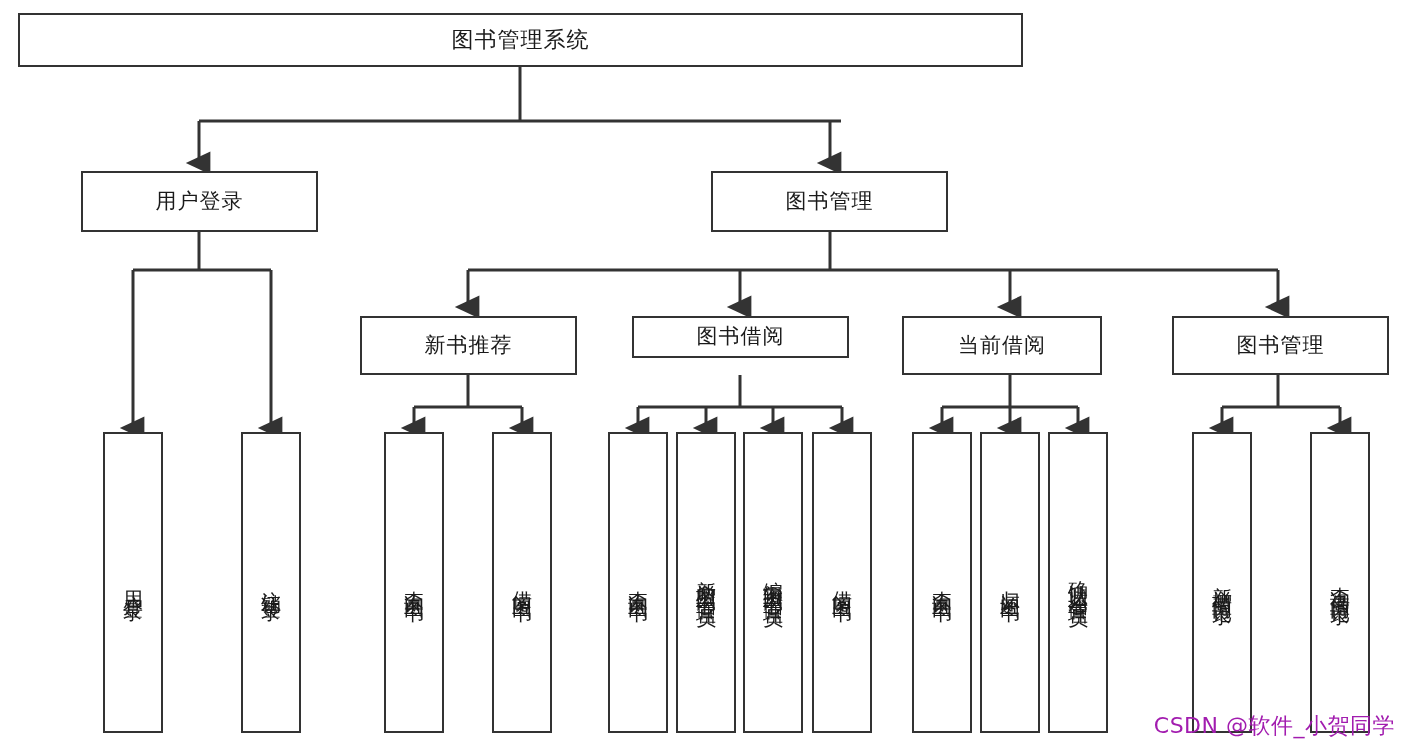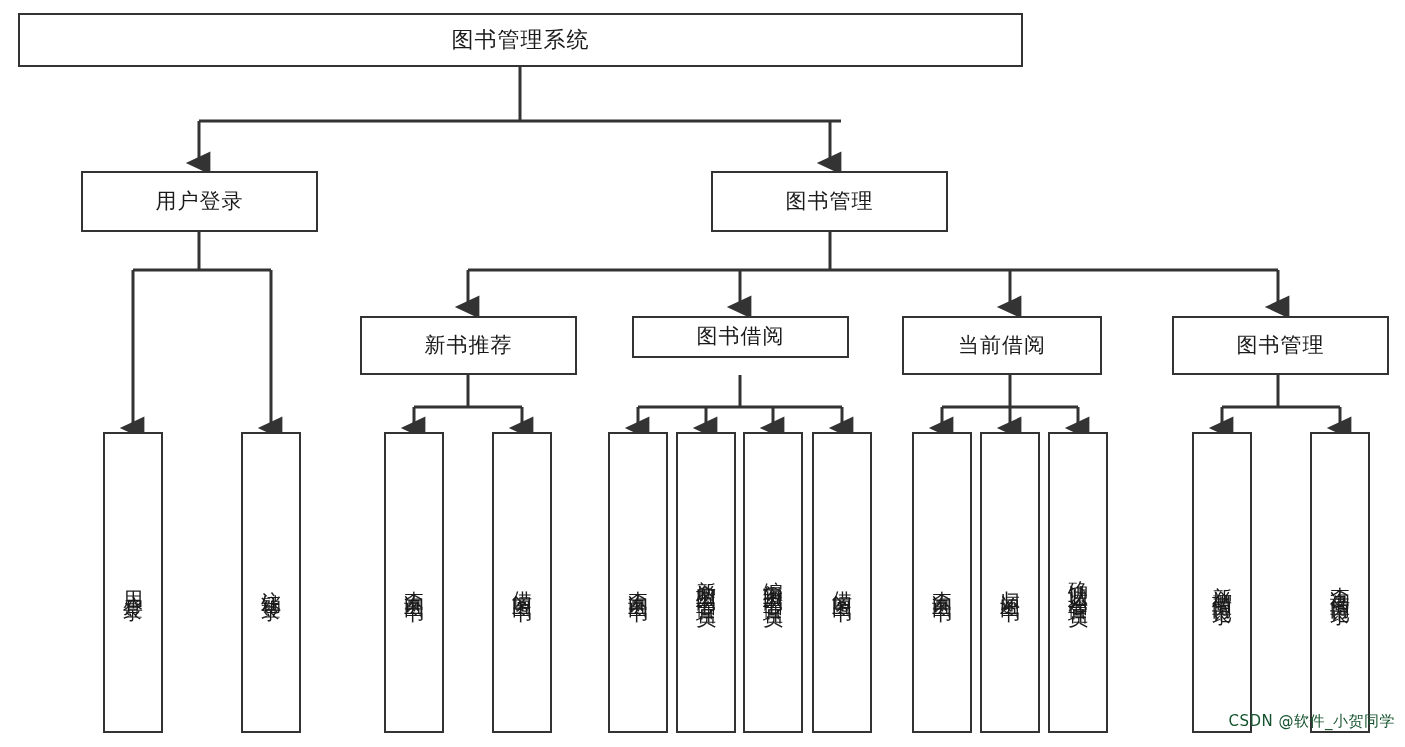--- a/index.html
+++ b/index.html
@@ -49,23 +49,23 @@
     padding-top: 6px;
     padding-bottom: 6px;
     text-align: center;
   }
   .node.root {
     font-size: 22px;
   }
   .watermark {
     position: absolute;
     right: 10px;
-    bottom: 16px;
-    font-size: 15px;
-    color: #14532d;
+    bottom: 6px;
+    font-size: 22px;
+    color: #a21caf;
     white-space: nowrap;
     letter-spacing: 0.5px;
     pointer-events: none;
   }
 </style>
 </head>
 <body>
 
 <div id="diagram-root">
 

